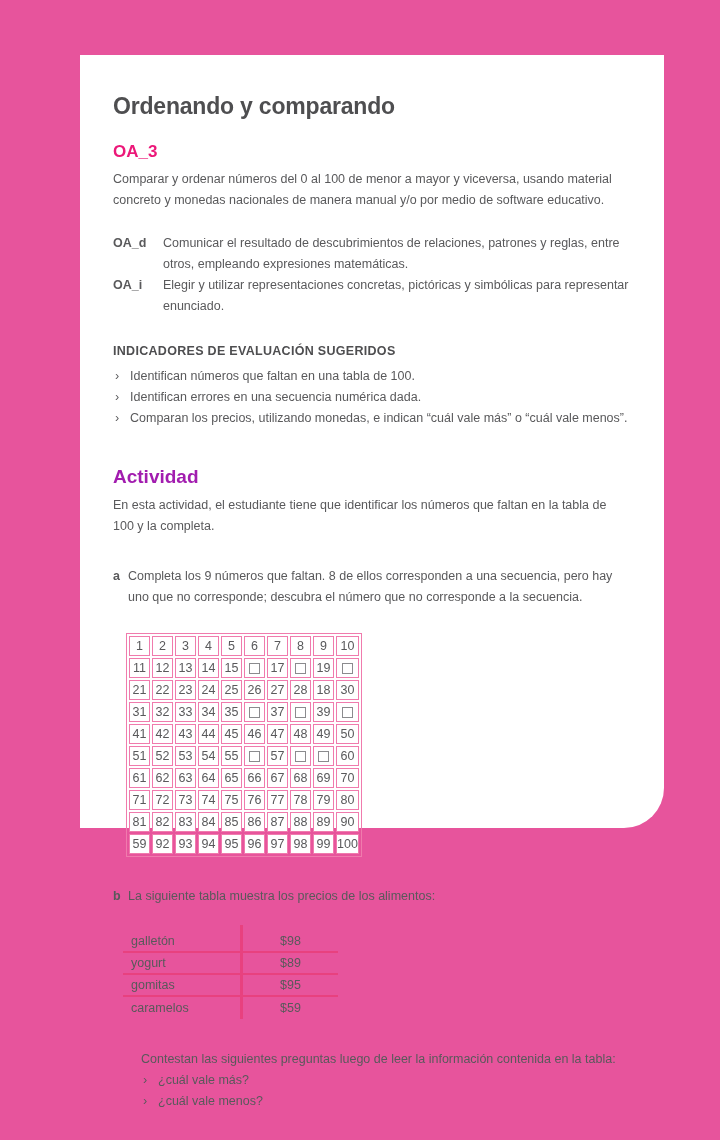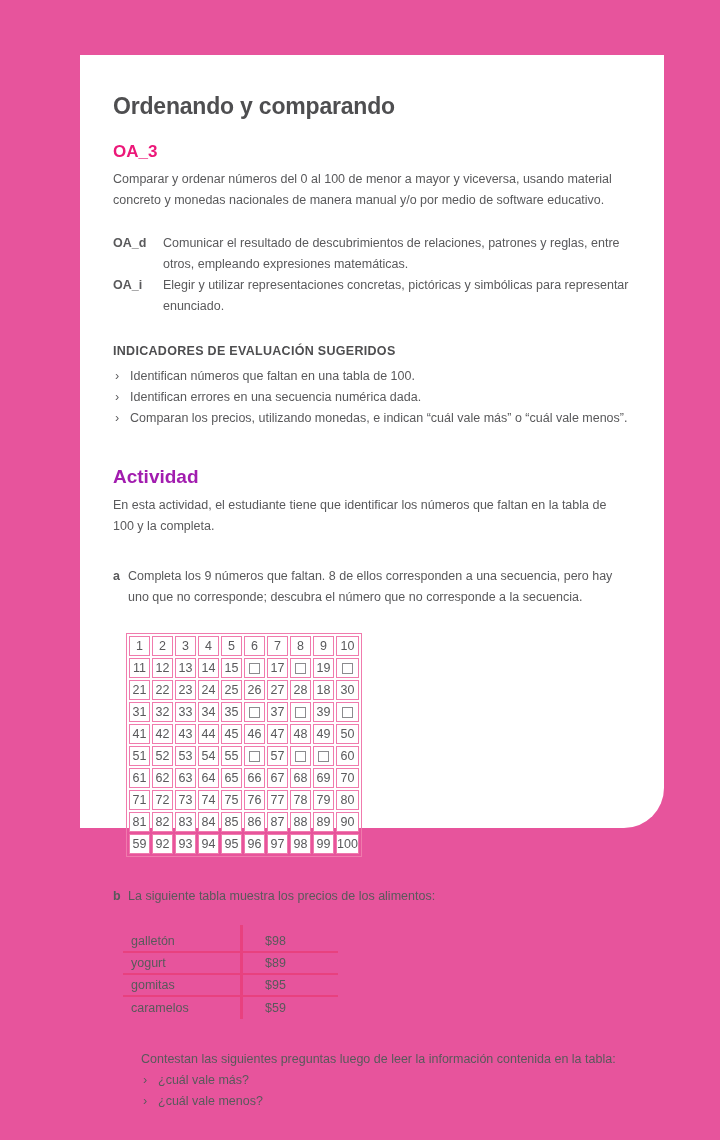--- a/index.html
+++ b/index.html
@@ -117,21 +117,21 @@
     font-size: 12.5px;
   }
   .price-row {
     display: flex;
     height: 22px;
     align-items: center;
     border-bottom: 2px solid #E8417F;
   }
   .price-row:last-child { border-bottom: none; }
   .price-item { width: 117px; padding-left: 8px; }
-  .price-value { padding-left: 25px; }
+  .price-value { padding-left: 40px; }
   .price-divider {
     position: absolute;
     left: 117px; top: -6px;
     width: 2.5px; height: calc(100% + 6px);
     background: #E8417F;
   }
   .questions { margin-top: 30px; margin-left: 28px; }
   .questions .para { margin-bottom: 0; }
 </style>
 </head>

